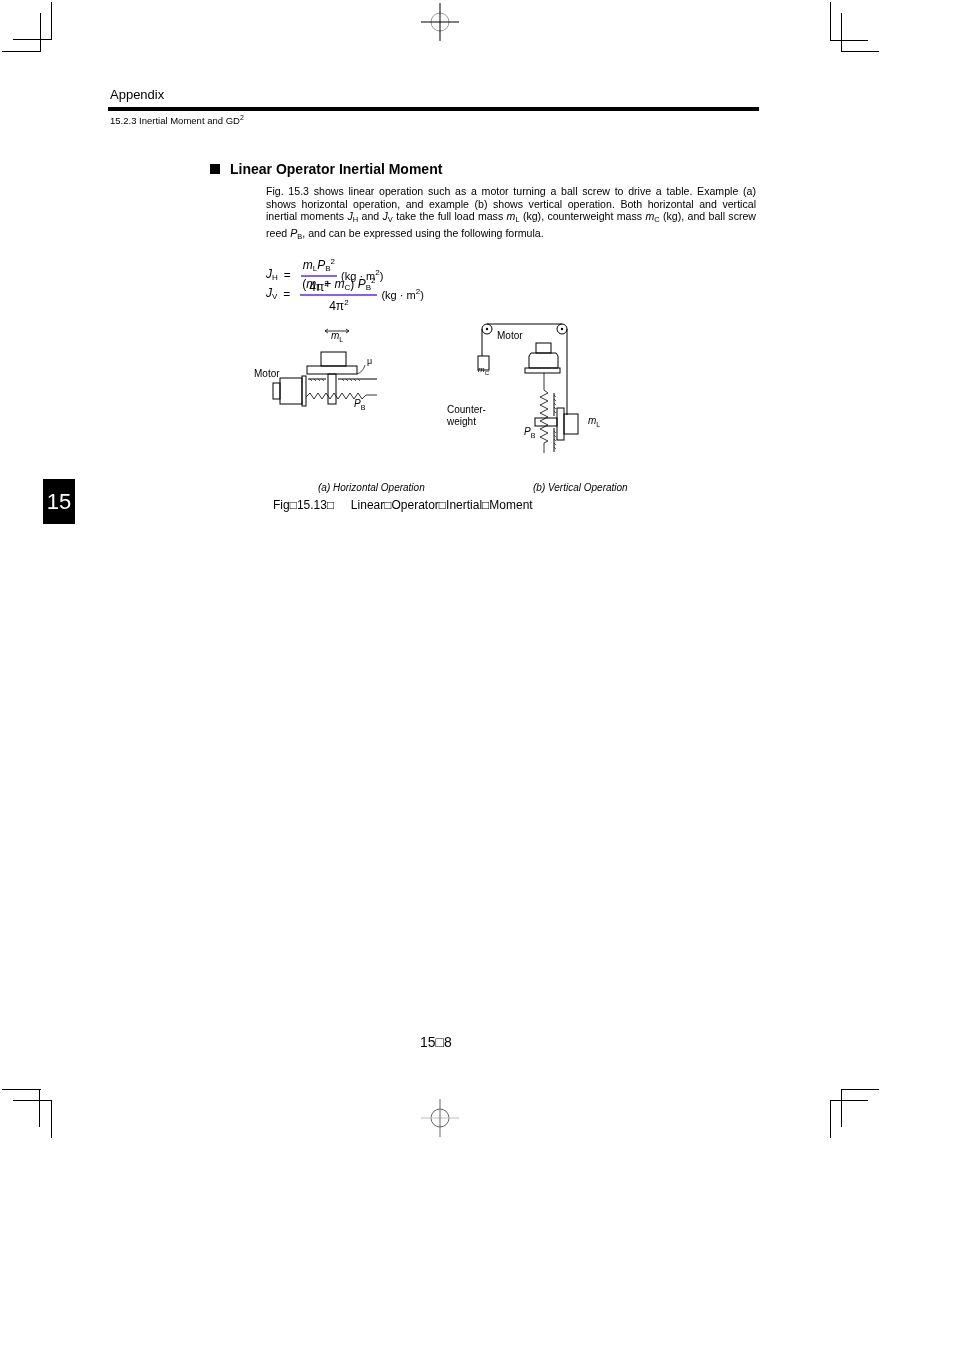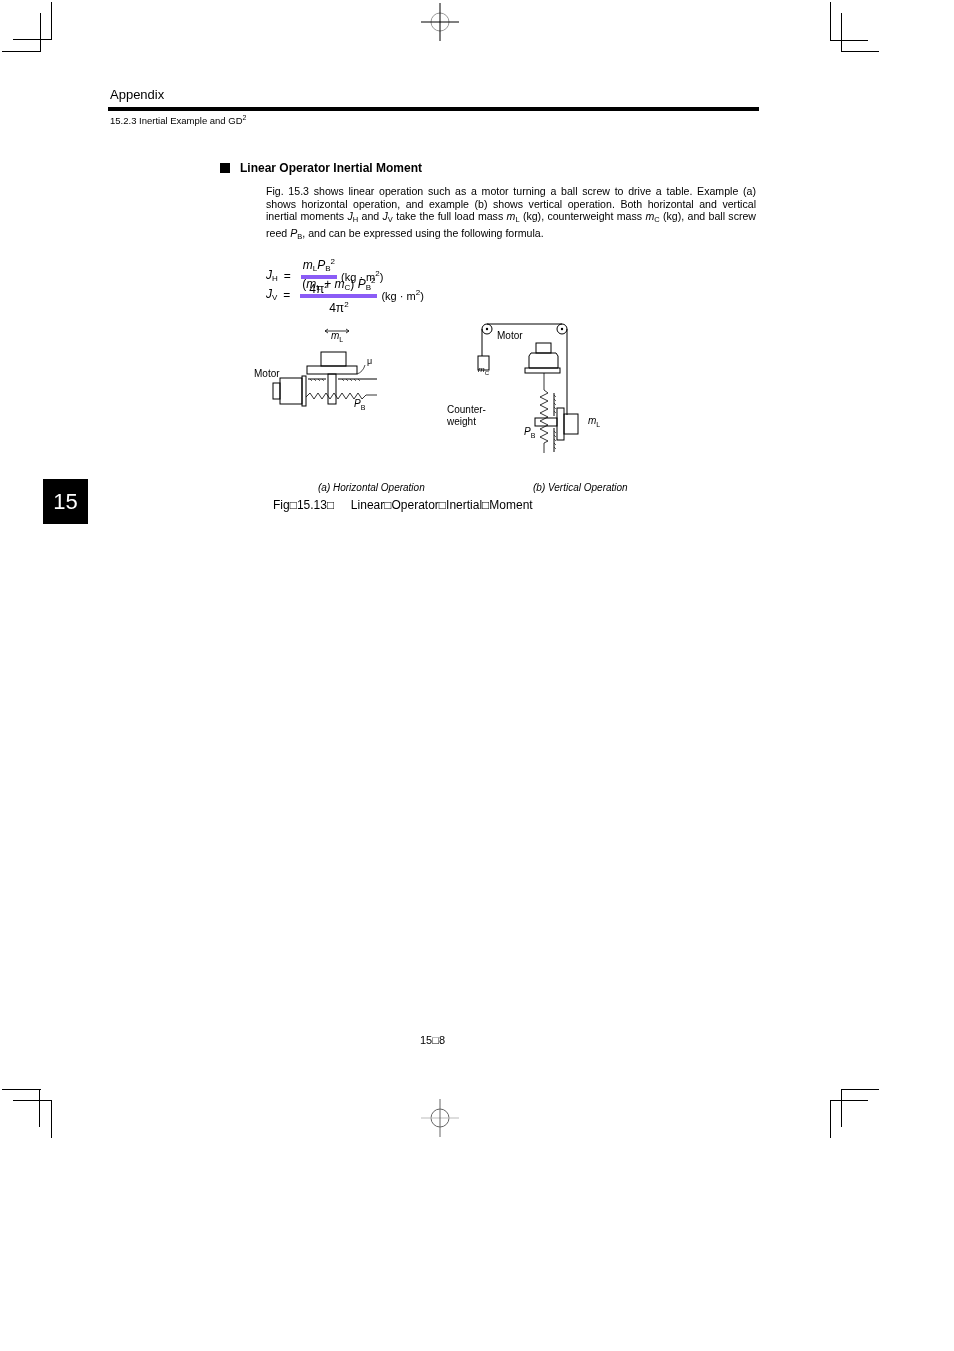--- a/index.html
+++ b/index.html
@@ -6,38 +6,38 @@
   body { width:954px; height:1351px; position:relative; overflow:hidden; color:#000; }
   .abs { position:absolute; }
   .sans { font-family:"Liberation Sans", "DejaVu Sans", sans-serif; }
   .serif { font-family:Liberation Sans, sans-serif; }
   .hline { position:absolute; background:#000; height:1px; }
   .vline { position:absolute; background:#000; width:1px; }
   #header-label { left:110px; top:87px; font-size:13px; }
   #header-rule { left:108px; top:107px; width:651px; height:4px; background:#000; position:absolute; }
   #section-crumb { left:110px; top:114px; font-size:9.5px; }
   #section-crumb sup { font-size:7px; }
-  #heading { left:220px; top:161px; font-size:12px; font-weight:bold; display:flex; align-items:center; gap:10px; }
+  #heading { left:210px; top:161px; font-size:14px; font-weight:bold; display:flex; align-items:center; gap:10px; }
   #heading .sq { width:10px; height:10px; background:#000; display:inline-block; }
   #para { left:266px; top:185px; width:490px; font-size:10.6px; line-height:12.7px; text-align:justify; }
   #para i { font-style:italic; }
   #para sub { font-size:7.5px; vertical-align:-2px; }
   .formula { font-size:12px; display:flex; align-items:center; }
   .frac { display:inline-flex; flex-direction:column; align-items:center; margin:0 4px; }
-  .frac .num { border-bottom:4px solid #8b5cf6; padding:0 2px; line-height:13px; }
+  .frac .num { border-bottom:2px solid #8b5cf6; padding:0 2px; line-height:13px; }
   .frac .den { line-height:13px; }
   .formula i { font-style:italic; }
   .formula sub { font-size:8px; vertical-align:-2px; }
   .formula sup { font-size:8px; }
   #f1 { left:266px; top:255px; }
   #f2 { left:266px; top:274px; }
   .lbl { font-size:10px; }
   .caption { font-size:10px;font-style:italic; }
-  #tab15 { left:43px; top:479px; width:45px; height:45px; background:#000; color:#fff; font-size:22px; display:flex; align-items:center; justify-content:center; }
-  #pagenum { left:420px; top:1034px; font-size:11px; }
+  #tab15 { left:43px; top:479px; width:32px; height:45px; background:#000; color:#fff; font-size:22px; display:flex; align-items:center; justify-content:center; }
+  #pagenum { left:420px; top:1034px; font-size:14px; }
 </style>
 </head>
 <body>
 
 <div>
   <div class="vline" style="left:51px;top:2px;height:38px;"></div>
   <div class="hline" style="left:13px;top:39px;width:39px;"></div>
   <div class="vline" style="left:40px;top:13px;height:39px;"></div>
   <div class="hline" style="left:2px;top:51px;width:39px;"></div>
 </div>
@@ -65,21 +65,21 @@
   <line x1="20" y1="1" x2="20" y2="39" stroke="#000" stroke-width="1"></line>
 </svg>
 <svg class="abs" style="left:420px;top:1098px;" width="40" height="40" viewBox="0 0 40 40">
   <circle cx="20" cy="20" r="9" fill="none" stroke="#666" stroke-width="1"></circle>
   <line x1="1" y1="20" x2="39" y2="20" stroke="#bbb" stroke-width="1"></line>
   <line x1="20" y1="1" x2="20" y2="39" stroke="#666" stroke-width="1"></line>
 </svg>
 
 <div id="header-label" class="abs sans">Appendix</div>
 <div id="header-rule"></div>
-<div id="section-crumb" class="abs sans"><span>15.2.3 Inertial Example and GD</span><sup>2</sup></div>
+<div id="section-crumb" class="abs sans"><span>15.2.3 Inertial Moment and GD</span><sup>2</sup></div>
 
 <div id="heading" class="abs sans">
   <span class="sq"></span>
   <span>Linear Operator Inertial Moment</span>
 </div>
 
 <div id="para" class="abs serif"><span>Fig. 15.3 shows linear operation such as a motor turning a ball screw to drive a table. Example (a) shows horizontal operation, and example (b) shows vertical operation. Both horizontal and vertical inertial moments </span><i>J</i><sub>H</sub><span> and </span><i>J</i><sub>V</sub><span> take the full load mass </span><i>m</i><sub>L</sub><span> (kg), counterweight mass </span><i>m</i><sub>C</sub><span> (kg), and ball screw reed </span><i>P</i><sub>B</sub><span>, and can be expressed using the following formula.</span></div>
 
 <div id="f1" class="abs serif formula">
   <span><i>J</i><sub>H</sub></span>

